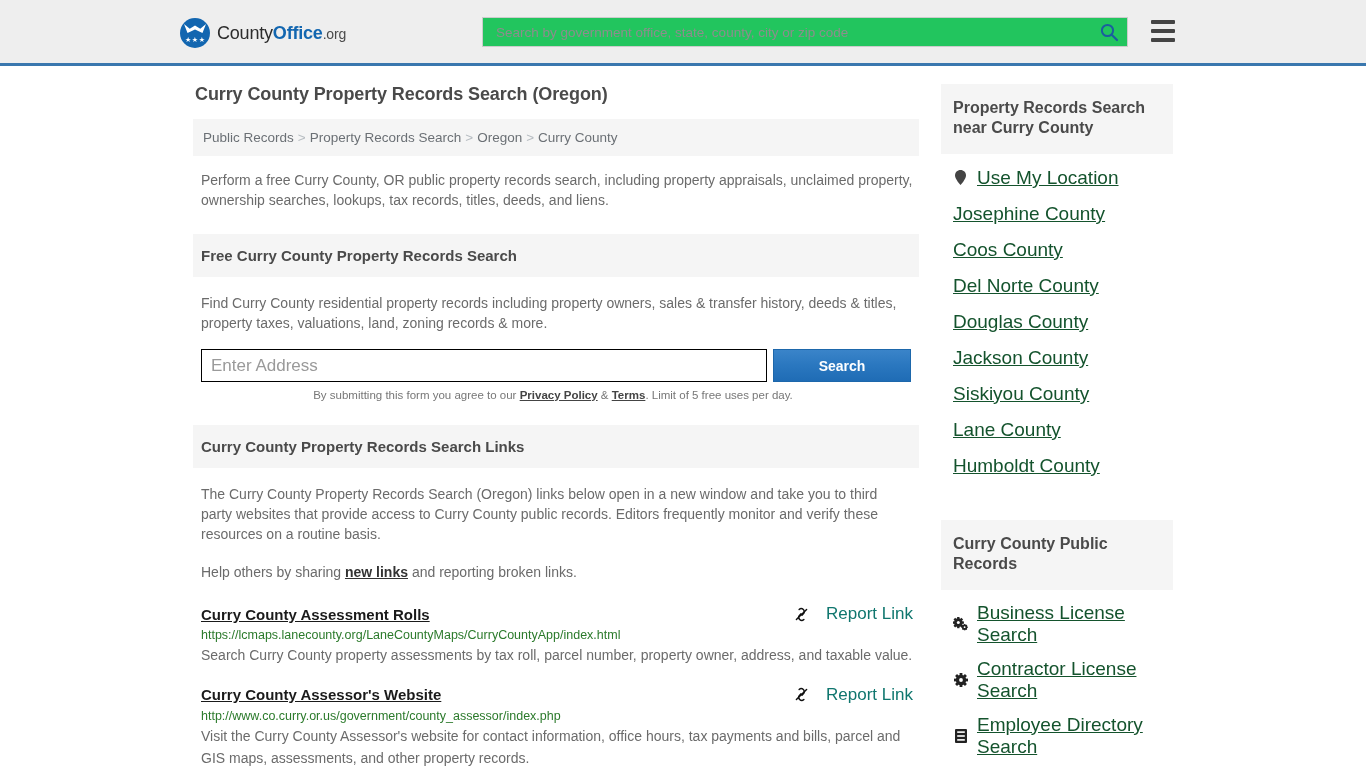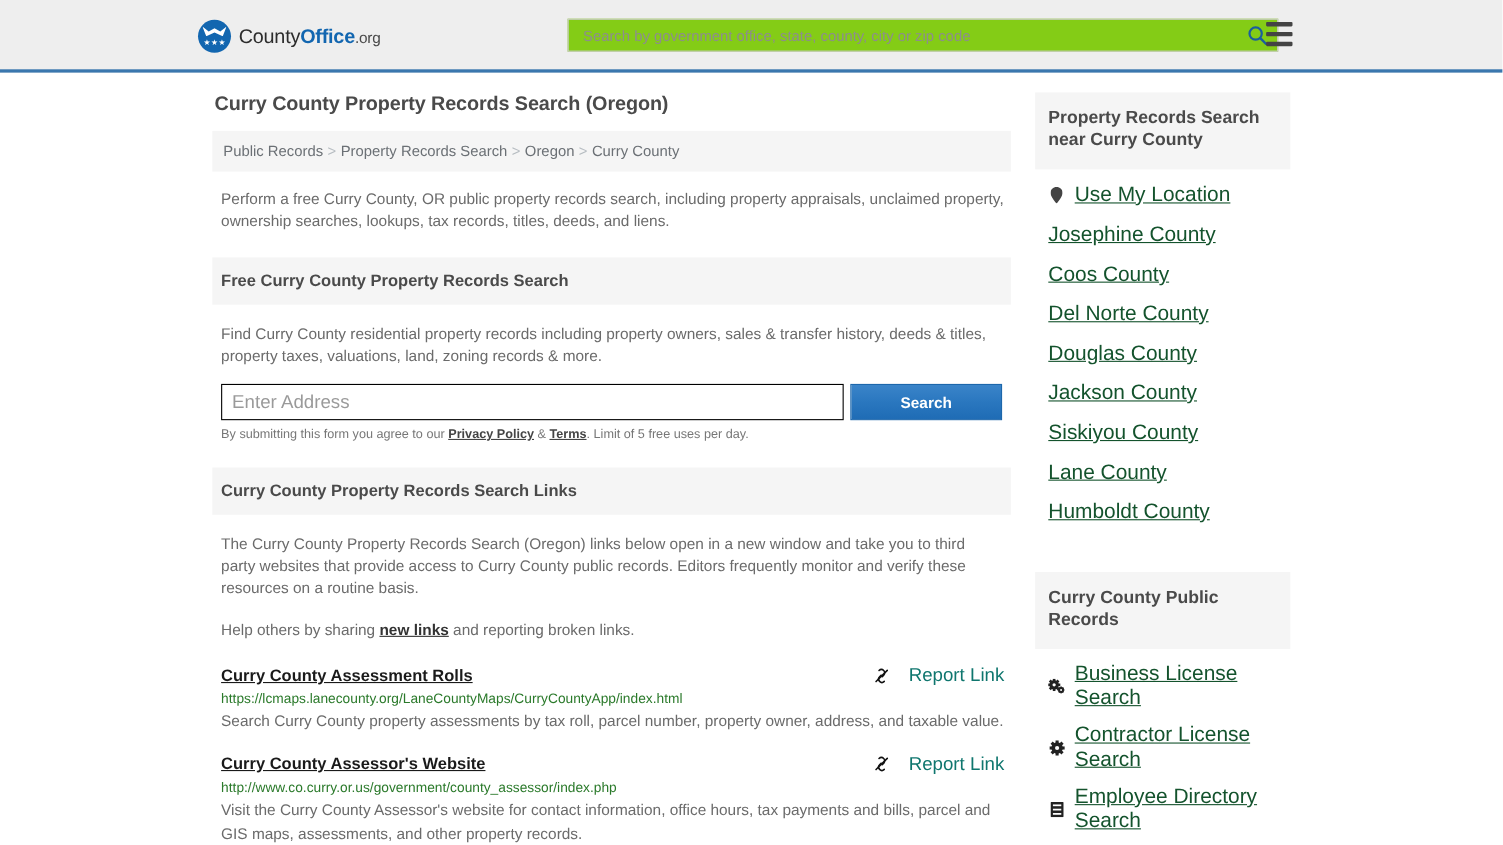--- a/index.html
+++ b/index.html
@@ -60,25 +60,25 @@
     font-size: 18px;
     letter-spacing: -0.2px;
     white-space: nowrap;
   }
   .brand-text .b-county { color: #2c2c2c; font-weight: 400; }
   .brand-text .b-office { color: #1266b0; font-weight: 700; }
   .brand-text .b-org { color: #4a4a4a; font-size: 14px; }
 
   .header-search {
     position: absolute;
-    left: 516px;
+    left: 482px;
     top: 17px;
     width: 646px;
     height: 30px;
-    background: #84cc16;
+    background: #22c55e;
     border: 1px solid #cccccc;
     display: flex;
     align-items: center;
     padding: 0 8px 0 11px;
   }
   .header-search input {
     flex: 1;
     border: none;
     outline: none;
     font-family: "Liberation Sans", sans-serif;
@@ -182,21 +182,21 @@
     margin-left: 6px;
     border: 1px solid #1d67ab;
     background: linear-gradient(to bottom, #3a84c9 0%, #2a77bf 50%, #1f6cb5 100%);
     color: #ffffff;
     font-family: "Liberation Sans", sans-serif;
     font-size: 14px;
     font-weight: bold;
     cursor: pointer;
   }
   .disclaimer {
-    text-align: left;
+    text-align: center;
     font-size: 11.5px;
     color: #777777;
     margin: 7px 6px 0 0;
   }
   .disclaimer a { color: #444444; text-decoration: underline; font-weight: bold; }
 
   
   .link-entry { margin: 0 0 6px 8px; }
   .link-entry-top {
     display: flex;

